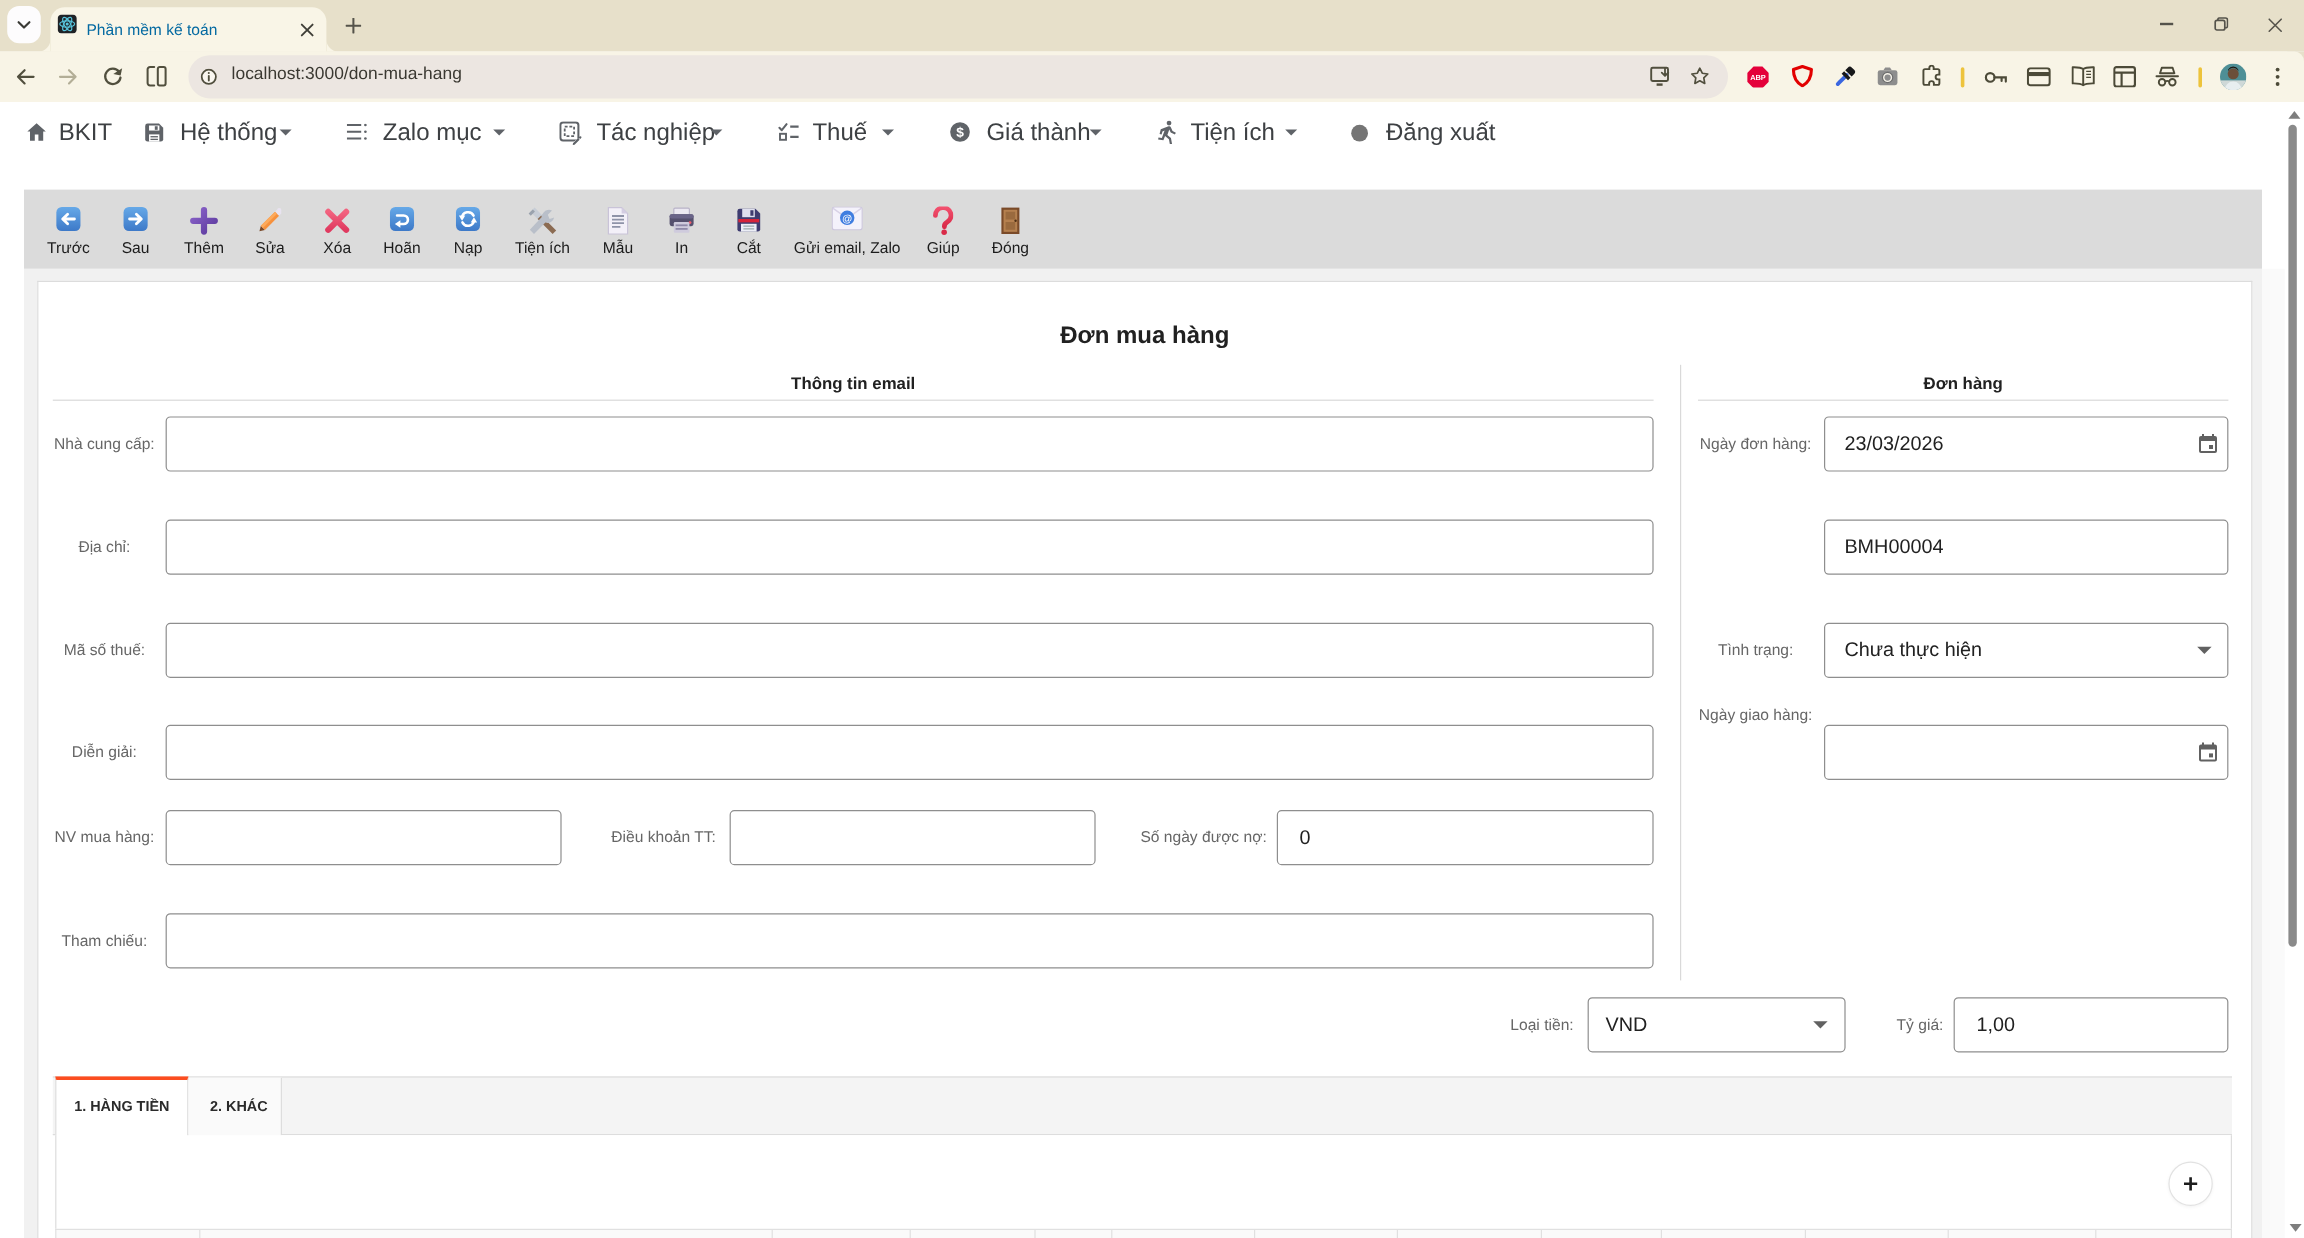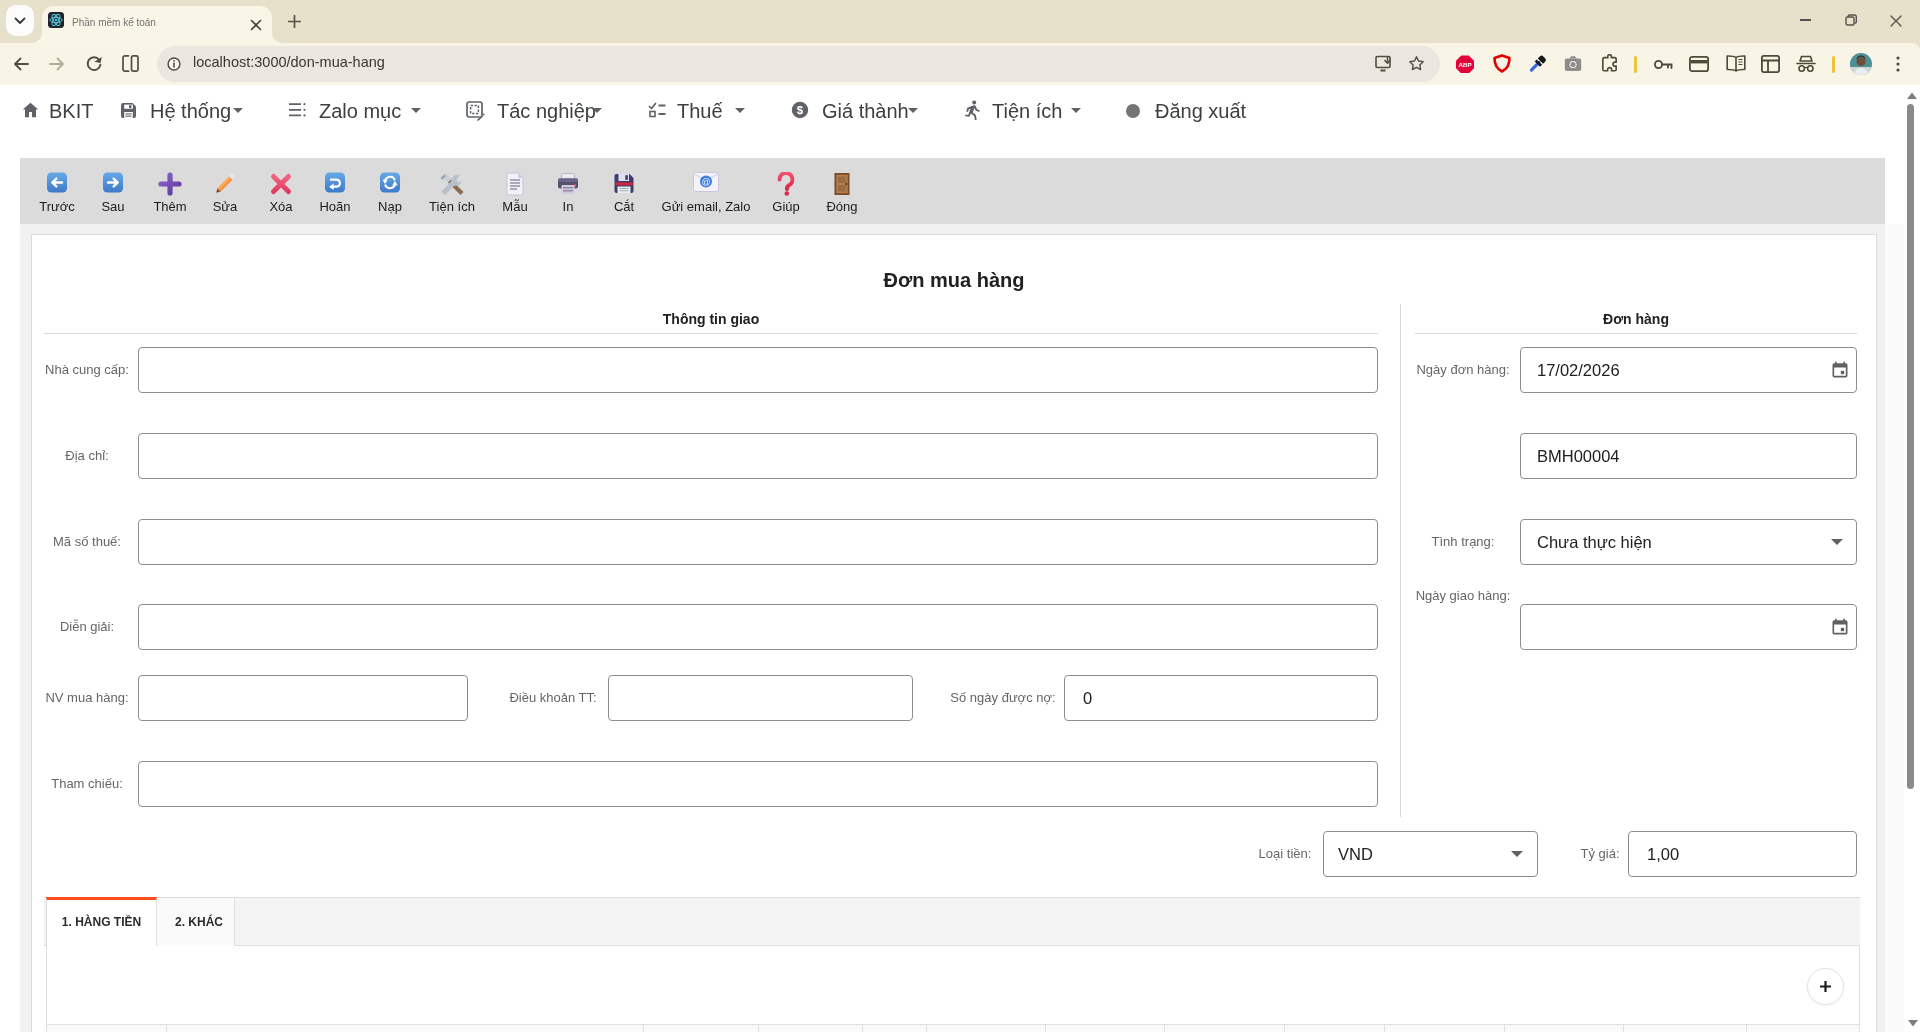--- a/index.html
+++ b/index.html
@@ -32,21 +32,21 @@
     </svg>
 <svg class="abs" style="left:48px;top:12px" width="16" height="16" viewBox="0 0 16 16">
 <rect x="0" y="0" width="16" height="16" rx="3.5" fill="#1f2226"></rect>
 <g stroke="#58c4dc" stroke-width="1" fill="none">
 <ellipse cx="8" cy="8" rx="6.2" ry="2.6"></ellipse>
 <ellipse cx="8" cy="8" rx="6.2" ry="2.6" transform="rotate(60 8 8)"></ellipse>
 <ellipse cx="8" cy="8" rx="6.2" ry="2.6" transform="rotate(120 8 8)"></ellipse>
 </g>
       <circle cx="8" cy="8" r="1.3" fill="#58c4dc"></circle>
     </svg>
-<div class="abs" style="left:72px;top:17px;font-size:10px;color:#737373">Phần mềm kế toán</div>
+<div class="abs" style="left:72px;top:17px;font-size:13px;color:#0369a1">Phần mềm kế toán</div>
 <svg class="abs" style="left:250px;top:19px" width="12" height="12" viewBox="0 0 12 12">
       <path d="M1.5 1.5 L10.5 10.5 M10.5 1.5 L1.5 10.5" stroke="#403f38" stroke-width="1.6" stroke-linecap="round"></path>
     </svg>
 <svg class="abs" style="left:288px;top:15px" width="13" height="13" viewBox="0 0 13 13">
       <path d="M6.5 0.5 V12.5 M0.5 6.5 H12.5" stroke="#55534a" stroke-width="1.7" stroke-linecap="round"></path>
     </svg>
 <div class="abs" style="left:1800px;top:19px;width:11px;height:2px;background:#55534b"></div>
 <svg class="abs" style="left:1845px;top:14px" width="12" height="12" viewBox="0 0 12 12">
       <path d="M3.5 3 A 1.2 1.2 0 0 1 4.5 1 h5 a 1.8 1.8 0 0 1 1.8 1.8 v5 a 1.2 1.2 0 0 1 -2 1" stroke="#55534b" stroke-width="1.4" fill="none"></path>
       <rect x="1" y="3" width="8" height="8" rx="1.5" stroke="#55534b" stroke-width="1.4" fill="none"></rect>
@@ -313,21 +313,21 @@
 <rect x="1" y="1" width="15" height="22" fill="#7a4a28"></rect>
 <rect x="2.8" y="2.8" width="11.4" height="18.4" fill="#b5804f"></rect>
 <path d="M4.5 4.5 h8 v6.5 h-8 z M4.5 13 h8 v6.5 h-8 z" fill="#9a6a3e"></path>
 <circle cx="12.8" cy="12" r="1" fill="#4e2e14"></circle>
 </svg></div>
 <div class="tbtn" style="left:842px;top:199px;transform:translateX(-50%);white-space:nowrap">Đóng</div>
 <div class="abs" style="left:20px;top:224px;width:1865px;height:808px;background:#f1f1f1"></div>
 <div class="abs" style="left:1885px;top:224px;width:19px;height:808px;background:#fafafa"></div>
 <div class="abs" style="left:31px;top:234px;width:1846px;height:798px;background:#fff;border:1px solid #dcdcdc;border-bottom:none"></div>
 <div class="abs" style="left:31px;top:269px;width:1846px;text-align:center;font-size:20px;font-weight:bold;color:#212121">Đơn mua hàng</div>
-<div class="sect" style="left:44px;top:311px;width:1334px">Thông tin giao</div>
+<div class="sect" style="left:44px;top:311px;width:1334px">Thông tin email</div>
 <div class="sect" style="left:1415px;top:311px;width:442px">Đơn hàng</div>
 <div class="hr" style="left:44px;top:333px;width:1334px"></div>
 <div class="hr" style="left:1415px;top:333px;width:442px"></div>
 <div class="abs" style="left:1400px;top:304px;width:1px;height:513px;background:#d9d9d9"></div>
 <div class="lbl" style="left:-123px;top:362px;width:420px;text-align:center">Nhà cung cấp:</div>
 <div class="inp" style="left:138px;top:347px;width:1240px"></div>
 <div class="lbl" style="left:-123px;top:448px;width:420px;text-align:center">Địa chỉ:</div>
 <div class="inp" style="left:138px;top:433px;width:1240px"></div>
 <div class="lbl" style="left:-123px;top:534px;width:420px;text-align:center">Mã số thuế:</div>
 <div class="inp" style="left:138px;top:519px;width:1240px"></div>
@@ -337,21 +337,21 @@
 <div class="inp" style="left:138px;top:675px;width:330px"></div>
 <div class="lbl" style="left:343px;top:690px;width:420px;text-align:center">Điều khoản TT:</div>
 <div class="inp" style="left:608px;top:675px;width:305px"></div>
 <div class="lbl" style="left:793px;top:690px;width:420px;text-align:center">Số ngày được nợ:</div>
 <div class="inp" style="left:1064px;top:675px;width:314px"></div>
 <div class="itx" style="left:1083px;top:675px">0</div>
 <div class="lbl" style="left:-123px;top:776px;width:420px;text-align:center">Tham chiếu:</div>
 <div class="inp" style="left:138px;top:761px;width:1240px"></div>
 <div class="lbl" style="left:1253px;top:362px;width:420px;text-align:center">Ngày đơn hàng:</div>
 <div class="inp" style="left:1520px;top:347px;width:337px"></div>
-<div class="itx" style="left:1537px;top:347px">17/02/2026</div>
+<div class="itx" style="left:1537px;top:347px">23/03/2026</div>
 <div class="abs" style="left:1830px;top:360px"><svg width="20" height="20" viewBox="0 0 24 24">
         <path d="M19 4 h-1 V2 h-2 v2 H8 V2 H6 v2 H5 a 2 2 0 0 0 -2 2 v13 a 2 2 0 0 0 2 2 h14 a 2 2 0 0 0 2 -2 V6 a 2 2 0 0 0 -2 -2 z m0 15 H5 V9 h14 z" fill="#616161"></path>
         <rect x="13" y="13" width="4" height="4" fill="#616161"></rect>
       </svg></div>
 <div class="lbl" style="left:1253px;top:448px;width:420px;">Số đơn hàng:</div>
 <div class="inp" style="left:1520px;top:433px;width:337px"></div>
 <div class="itx" style="left:1537px;top:433px">BMH00004</div>
 <div class="lbl" style="left:1253px;top:534px;width:420px;text-align:center">Tình trạng:</div>
 <div class="inp" style="left:1520px;top:519px;width:337px"></div>
 <div class="itx" style="left:1537px;top:519px">Chưa thực hiện</div>

